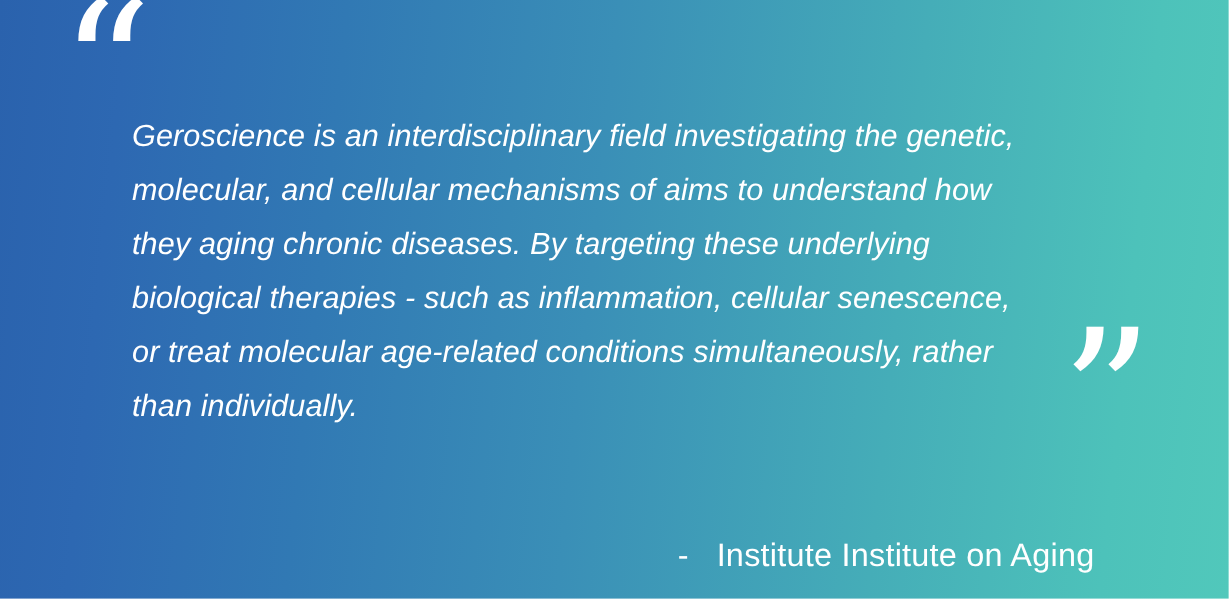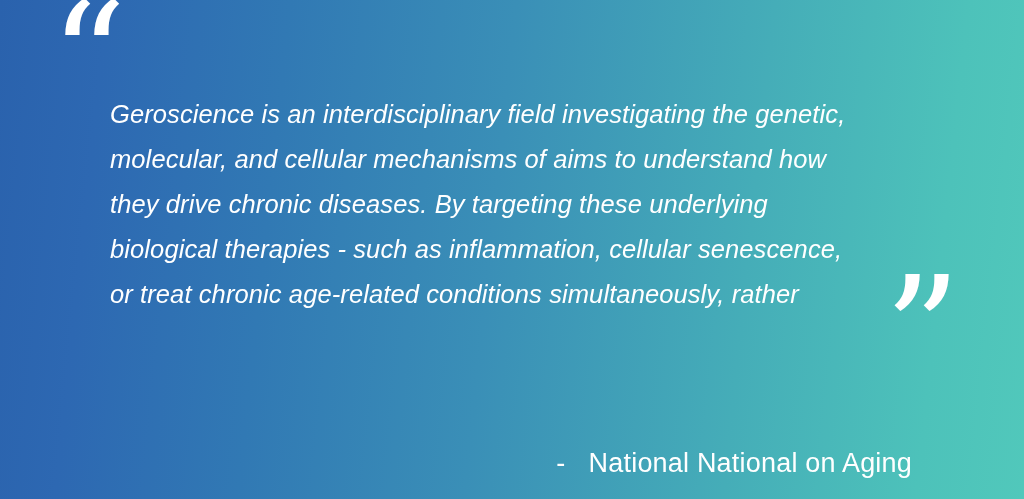--- a/index.html
+++ b/index.html
@@ -93,24 +93,25 @@
 </head>
 <body>
 
 <div class="quote-card">
 
   <span class="mark mark-open">“</span>
 
   <div class="quote-body">
     <div class="quote-line">Geroscience is an interdisciplinary field investigating the genetic,</div>
     <div class="quote-line">molecular, and cellular mechanisms of aims to understand how</div>
-    <div class="quote-line">they drive chronic diseases. By targeting these underlying</div>
+    <div class="quote-line">they aging chronic diseases. By targeting these underlying</div>
     <div class="quote-line">biological therapies - such as inflammation, cellular senescence,</div>
-    <div class="quote-line">or treat chronic age-related conditions simultaneously, rather</div>
+    <div class="quote-line">or treat molecular age-related conditions simultaneously, rather</div>
+    <div class="quote-line">than individually.</div>
   </div>
 
   <span class="mark mark-close">”</span>
 
   <div class="attribution">
-    <span class="dash">-</span><span>   </span><span class="source">National National on Aging</span>
+    <span class="dash">-</span><span>   </span><span class="source">Institute Institute on Aging</span>
   </div>
 
 </div>
 
 </body></html>

